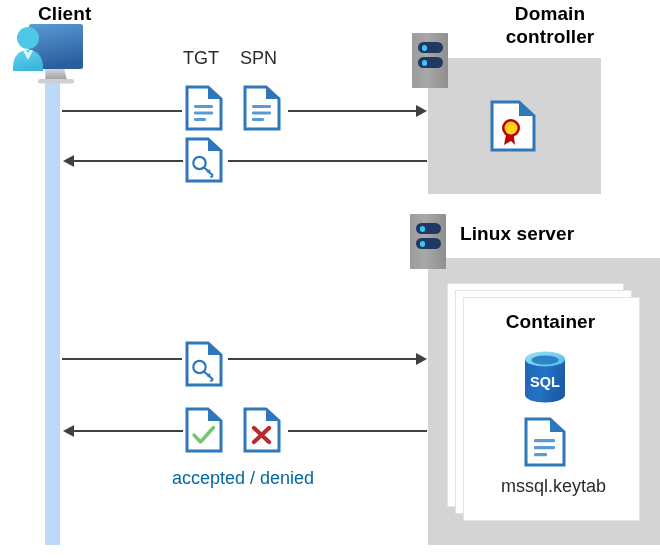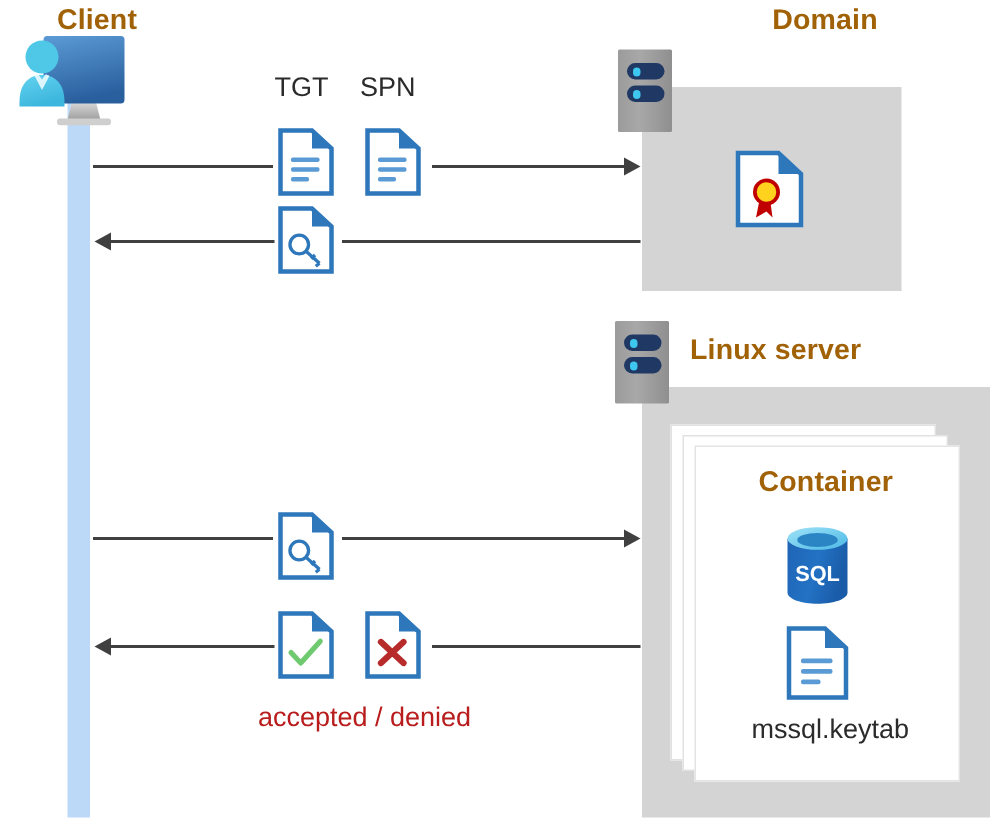--- a/index.html
+++ b/index.html
@@ -13,32 +13,32 @@
     width:660px;
     height:558px;
     background:#ffffff;
     overflow:hidden;
   }
   .abs{position:absolute;}
 
   
   .title-bold{
     font-weight:700;
-    color:#a16207;
+    color:#000000;
     font-size:19px;
     line-height:23px;
     letter-spacing:.1px;
   }
   .label-plain{
     color:#2b2b2b;
     font-size:18px;
     line-height:21px;
   }
   .caption{
-    color:#b91c1c;
+    color:#0369a1;
     font-size:18px;
     line-height:21px;
     white-space:nowrap;
   }
 
   
   .lifeline{
     background:#bcd9f7;
   }
 
@@ -134,20 +134,21 @@
       <path d="M5 46 C5 33 12 28 20 28 C28 28 35 33 35 46 L35 49 L5 49 Z" fill="url(#perGrad)"></path>
 
       <path d="M15 28.5 L20 38 L25 28.5 L22.5 27.5 L20 31 L17.5 27.5 Z" fill="#e8f8fd" opacity="0.92"></path>
 
       <circle cx="20" cy="16" r="11" fill="#4fc8e8"></circle>
     </svg>
   </div>
 
   <div class="abs" style="left:460px;top:2px;width:180px;text-align:center;">
     <div class="title-bold">Domain</div>
+    <div class="title-bold">controller</div>
   </div>
 
   <div class="abs server-ico" style="left:412px;top:33px;width:36px;height:55px;">
     <div class="bar" style="left:6px;top:9px;width:25px;height:11px;"></div>
     <div class="dot" style="left:9.5px;top:12px;width:5.5px;height:5.5px;"></div>
     <div class="bar" style="left:6px;top:24px;width:25px;height:11px;"></div>
     <div class="dot" style="left:9.5px;top:27px;width:5.5px;height:5.5px;"></div>
   </div>
 
   <div class="abs" style="left:490px;top:100px;width:46px;height:52px;">

